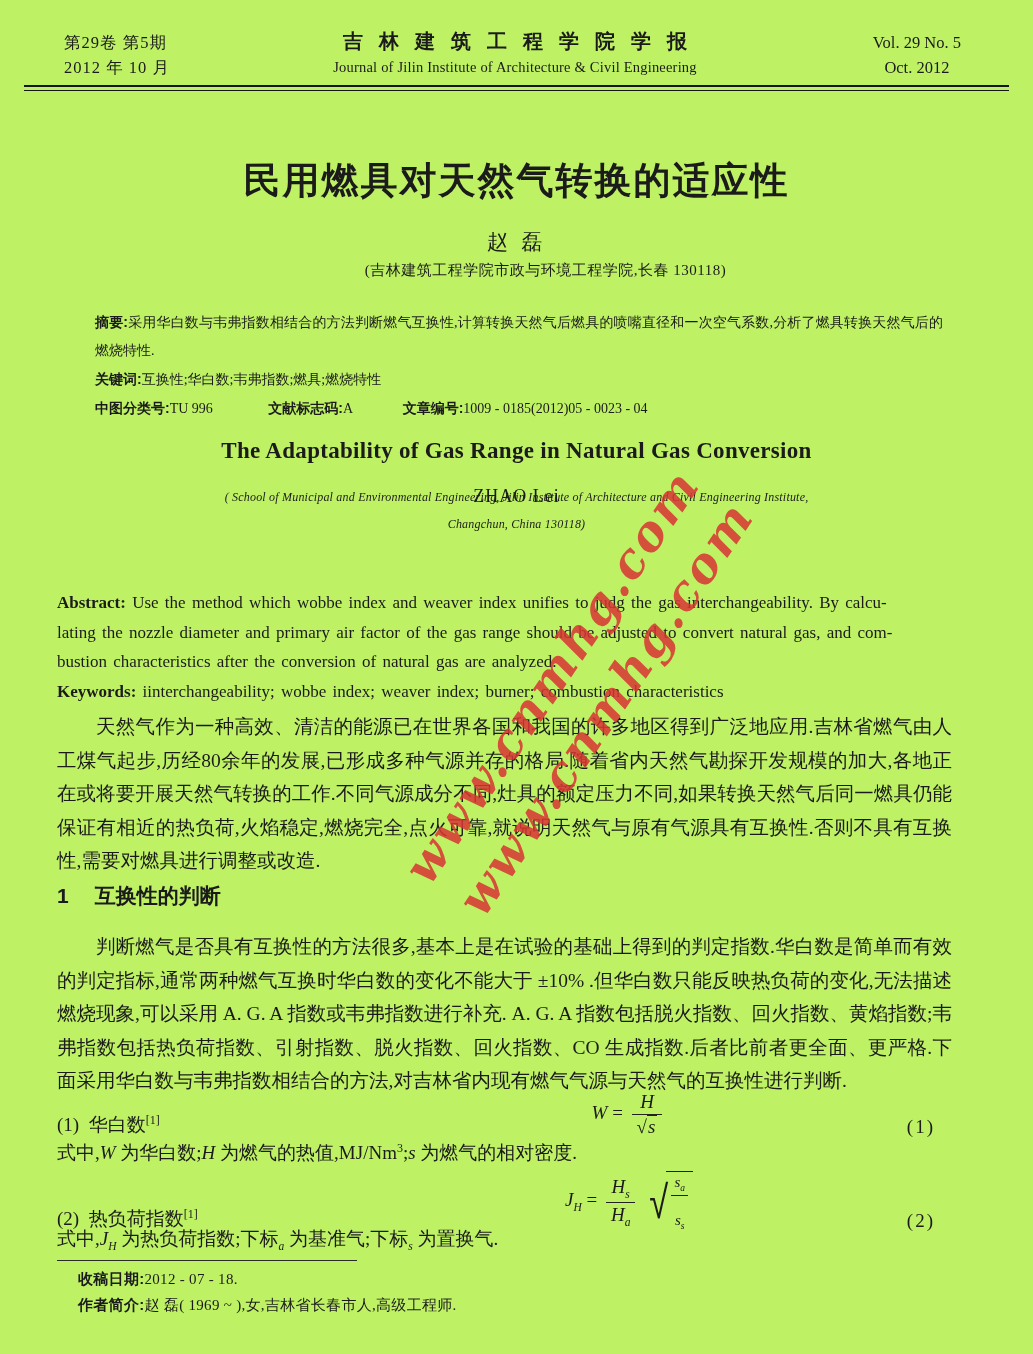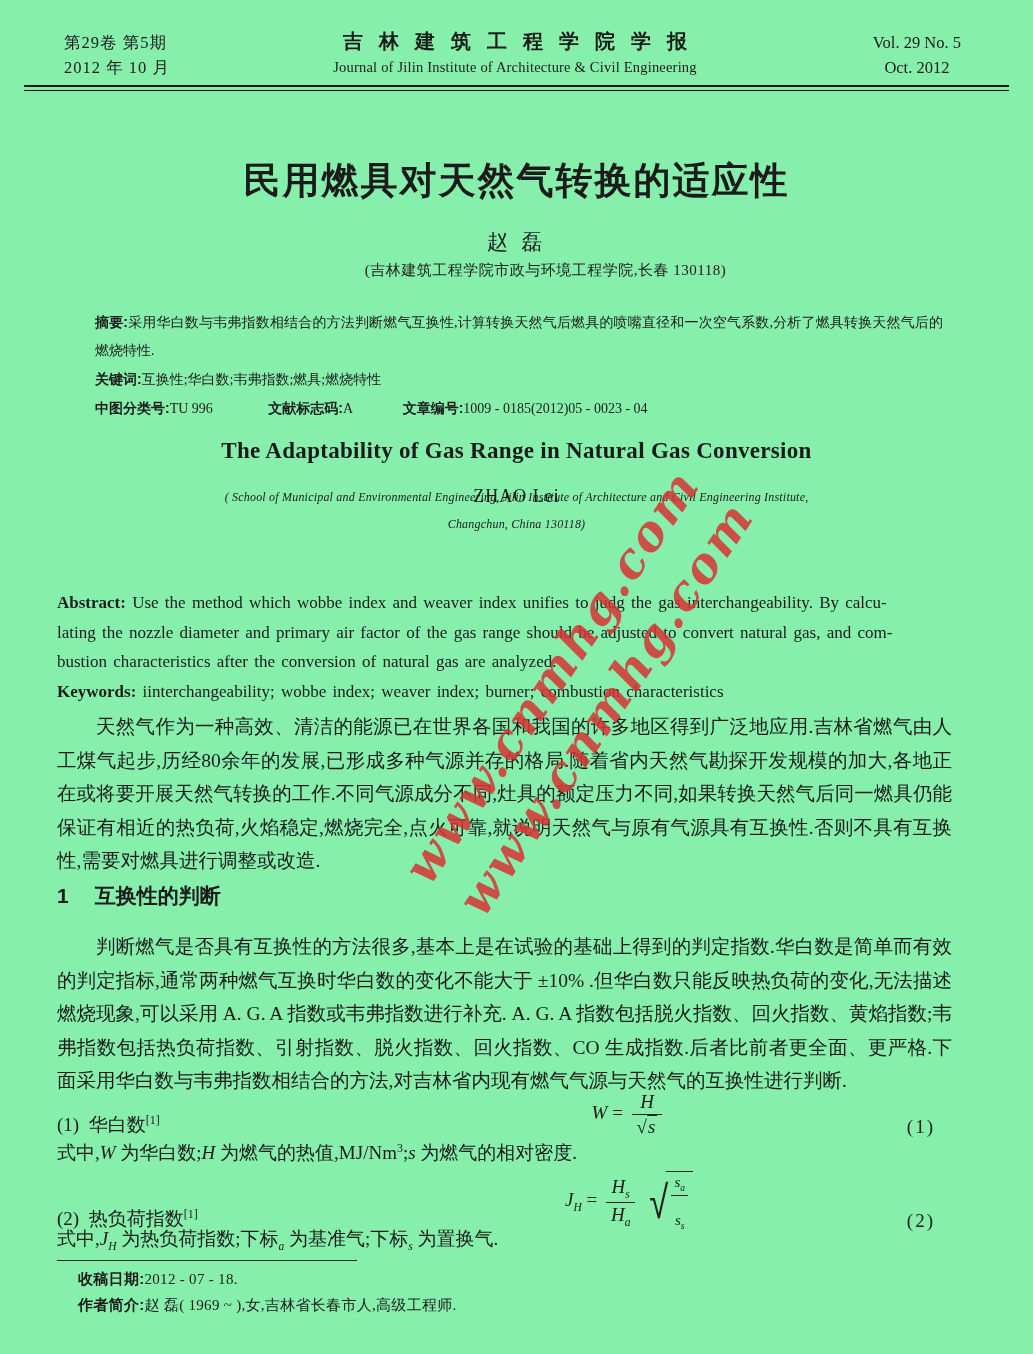--- a/index.html
+++ b/index.html
@@ -1,21 +1,21 @@
 <!DOCTYPE html>
 <html><head>
 <meta charset="utf-8">
 <style>
   html,body{margin:0;padding:0;}
   body{background:#e8e8e6;}
   .page{
     position:relative;
     width:1033px;height:1354px;
     margin:0 auto;
-    background:#86efac;
+    background:#bef264;
     font-family:"Liberation Serif","DejaVu Serif",serif;
     color:#1b1b1b;
     overflow:hidden;
   }
   .abs{position:absolute;}
   .sans{font-family:"Liberation Sans","DejaVu Sans",sans-serif;}
   .b{font-weight:bold;}
   .center{text-align:center;}
   .just{text-align:justify;}
 

